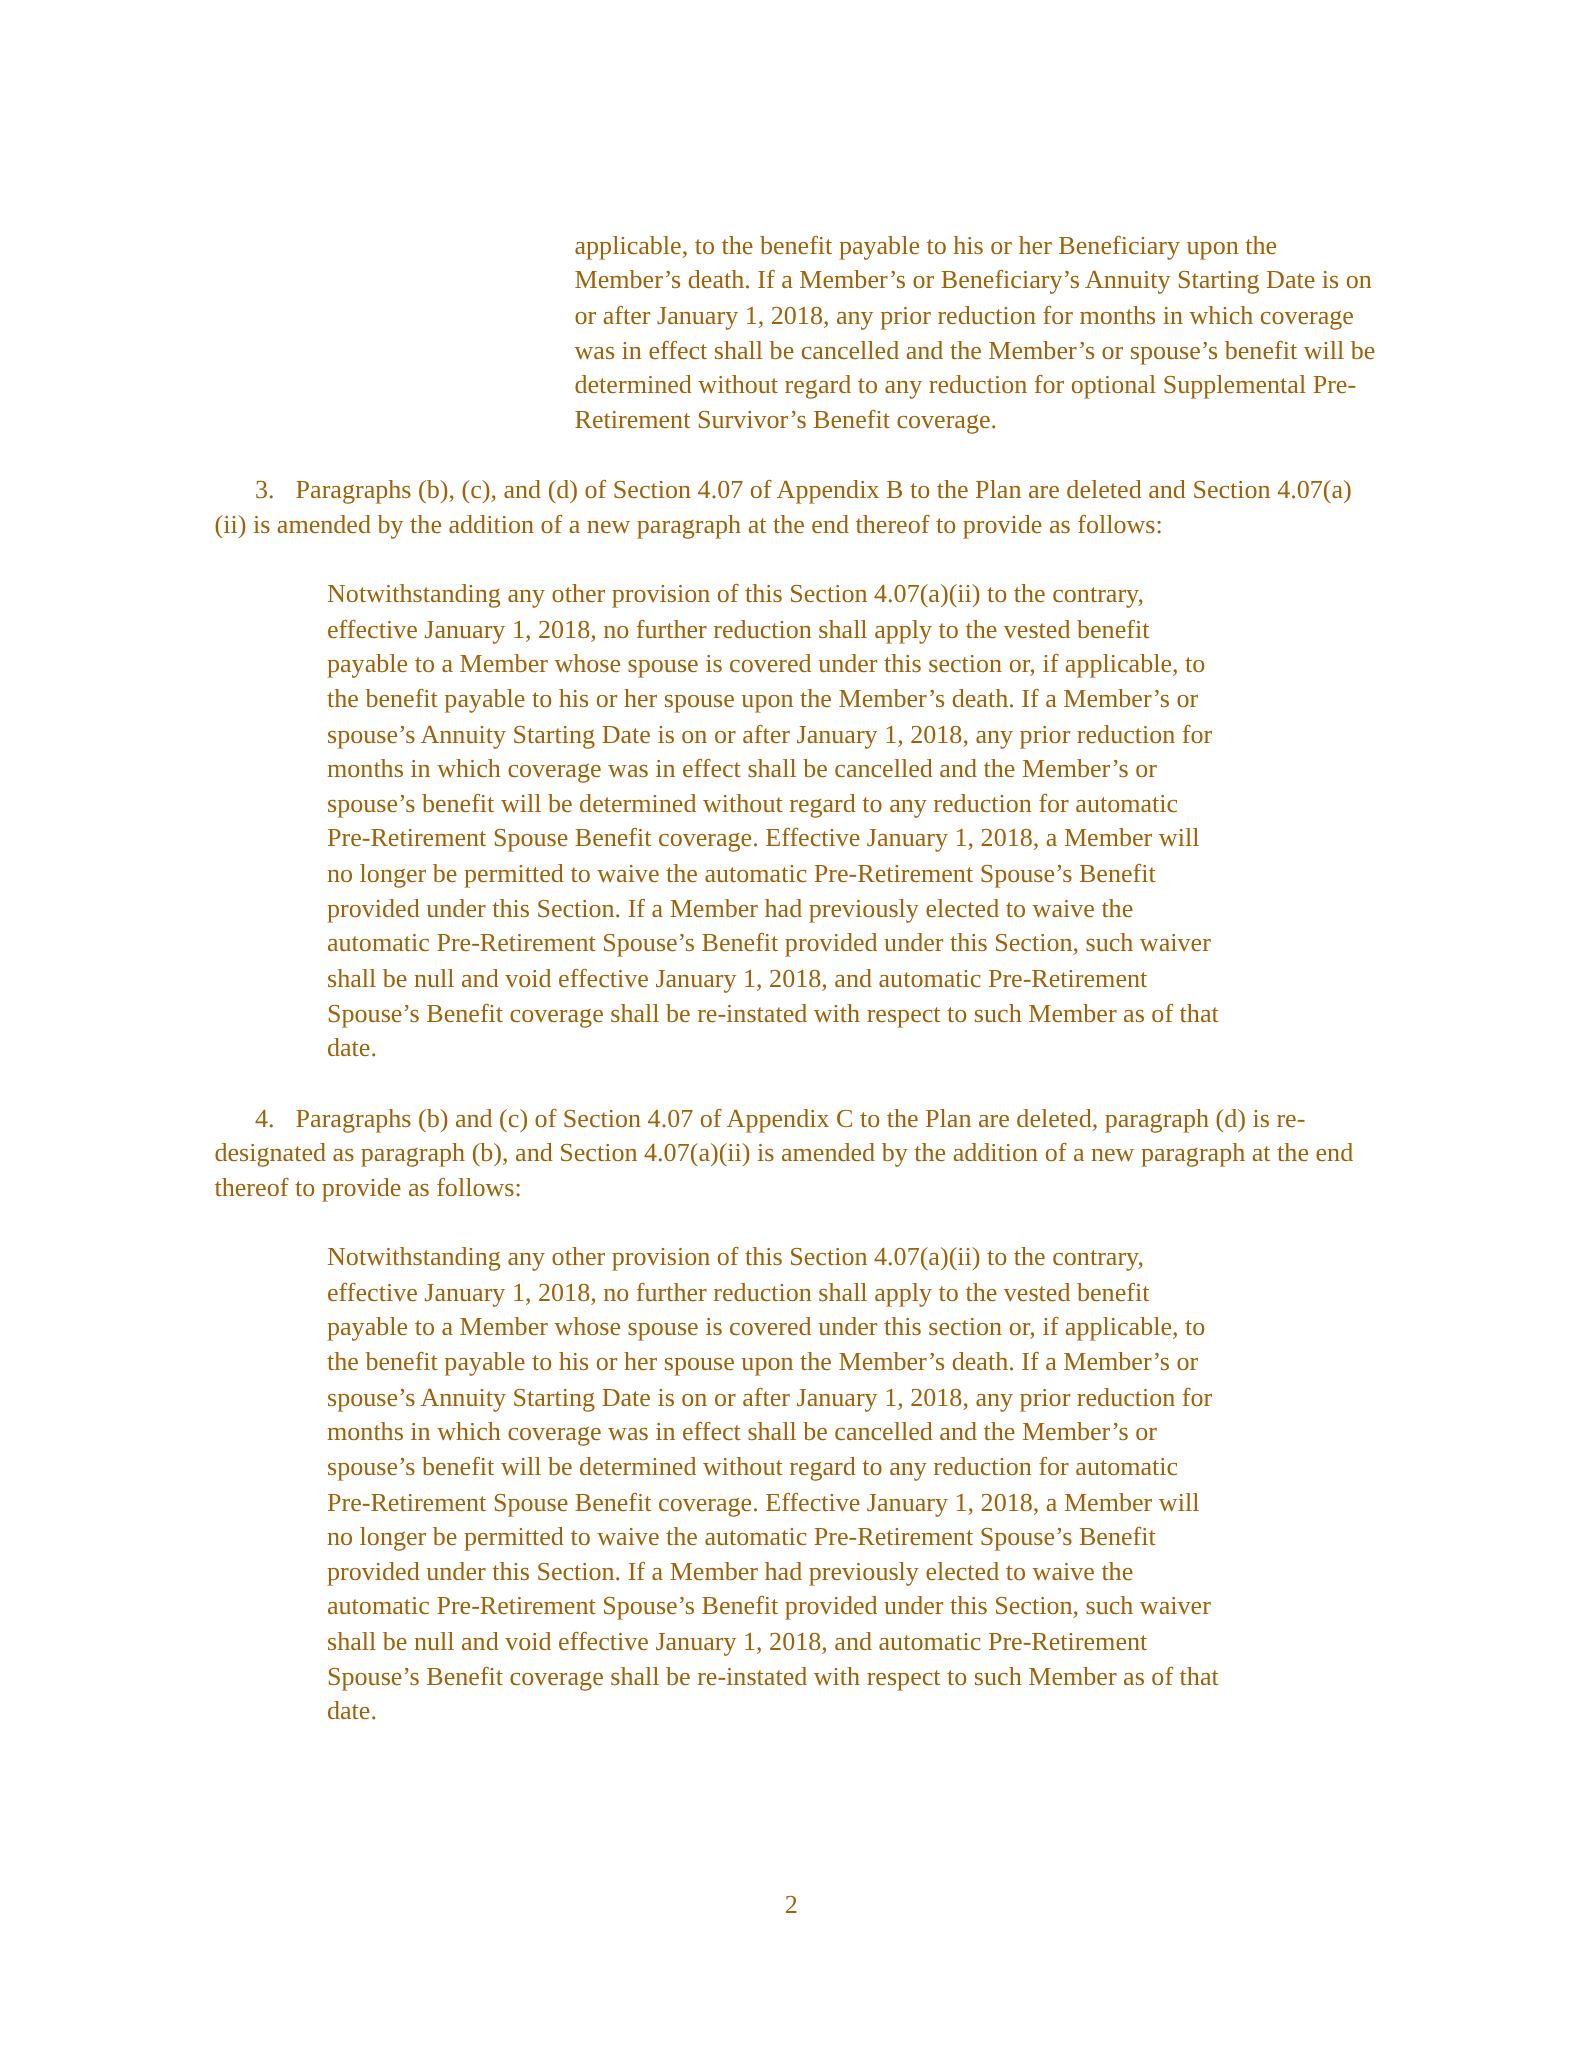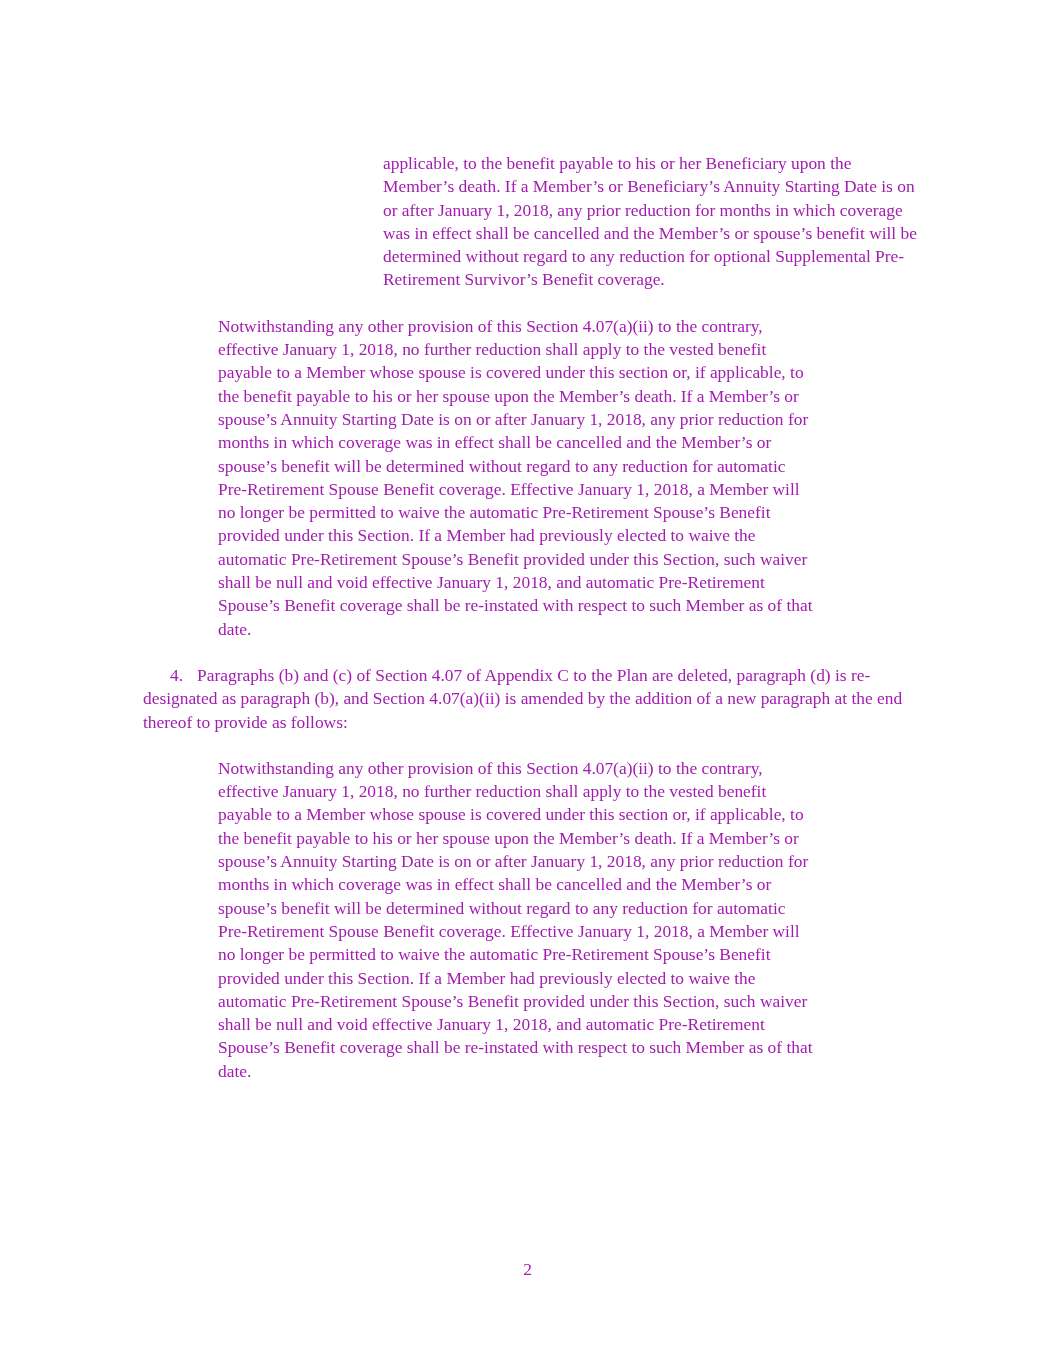--- a/index.html
+++ b/index.html
@@ -5,21 +5,21 @@
   html, body {
     margin: 0;
     padding: 0;
     background: #ffffff;
   }
   .page {
     position: relative;
     width: 1055px;
     height: 1365px;
     background: #ffffff;
-    color: #a21caf;
+    color: #a16207;
     font-family: "Liberation Serif", "DejaVu Serif", serif;
     font-size: 17.4px;
     line-height: 23.3px;
     box-sizing: border-box;
     overflow: hidden;
   }
   .content {
     position: absolute;
     top: 152px;
     left: 143px;
@@ -55,20 +55,21 @@
   }
 </style>
 </head>
 <body>
 
 <div class="page">
   <div class="content">
 
     <p class="quote continuation">applicable, to the benefit payable to his or her Beneficiary upon the Member’s death. If a Member’s or Beneficiary’s Annuity Starting Date is on or after January 1, 2018, any prior reduction for months in which coverage was in effect shall be cancelled and the Member’s or spouse’s benefit will be determined without regard to any reduction for optional Supplemental Pre-Retirement Survivor’s Benefit coverage.</p>
 
+    <p class="numbered"><span class="para-number">3.</span><span>Paragraphs (b), (c), and (d) of Section 4.07 of Appendix B to the Plan are deleted and Section 4.07(a)(ii) is amended by the addition of a new paragraph at the end thereof to provide as follows:</span></p>
 
     <p class="quote">Notwithstanding any other provision of this Section 4.07(a)(ii) to the contrary, effective January 1, 2018, no further reduction shall apply to the vested benefit payable to a Member whose spouse is covered under this section or, if applicable, to the benefit payable to his or her spouse upon the Member’s death. If a Member’s or spouse’s Annuity Starting Date is on or after January 1, 2018, any prior reduction for months in which coverage was in effect shall be cancelled and the Member’s or spouse’s benefit will be determined without regard to any reduction for automatic Pre-Retirement Spouse Benefit coverage. Effective January 1, 2018, a Member will no longer be permitted to waive the automatic Pre-Retirement Spouse’s Benefit provided under this Section. If a Member had previously elected to waive the automatic Pre-Retirement Spouse’s Benefit provided under this Section, such waiver shall be null and void effective January 1, 2018, and automatic Pre-Retirement Spouse’s Benefit coverage shall be re-instated with respect to such Member as of that date.</p>
 
     <p class="numbered"><span class="para-number">4.</span><span>Paragraphs (b) and (c) of Section 4.07 of Appendix C to the Plan are deleted, paragraph (d) is re-designated as paragraph (b), and Section 4.07(a)(ii) is amended by the addition of a new paragraph at the end thereof to provide as follows:</span></p>
 
     <p class="quote">Notwithstanding any other provision of this Section 4.07(a)(ii) to the contrary, effective January 1, 2018, no further reduction shall apply to the vested benefit payable to a Member whose spouse is covered under this section or, if applicable, to the benefit payable to his or her spouse upon the Member’s death. If a Member’s or spouse’s Annuity Starting Date is on or after January 1, 2018, any prior reduction for months in which coverage was in effect shall be cancelled and the Member’s or spouse’s benefit will be determined without regard to any reduction for automatic Pre-Retirement Spouse Benefit coverage. Effective January 1, 2018, a Member will no longer be permitted to waive the automatic Pre-Retirement Spouse’s Benefit provided under this Section. If a Member had previously elected to waive the automatic Pre-Retirement Spouse’s Benefit provided under this Section, such waiver shall be null and void effective January 1, 2018, and automatic Pre-Retirement Spouse’s Benefit coverage shall be re-instated with respect to such Member as of that date.</p>
 
   </div>
 
   <div class="page-footer">2</div>

